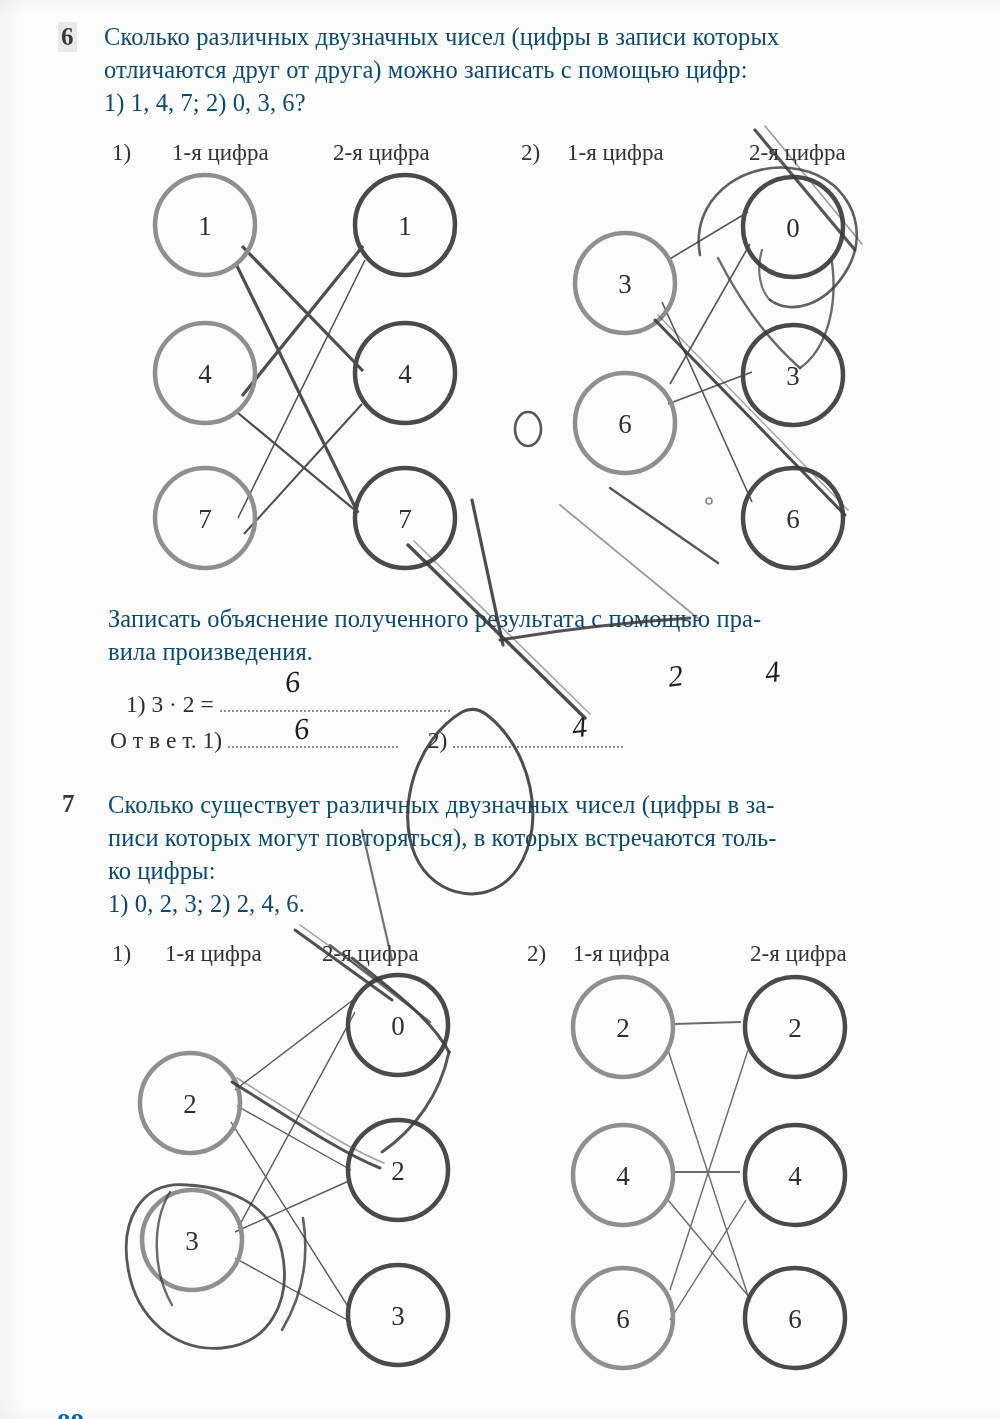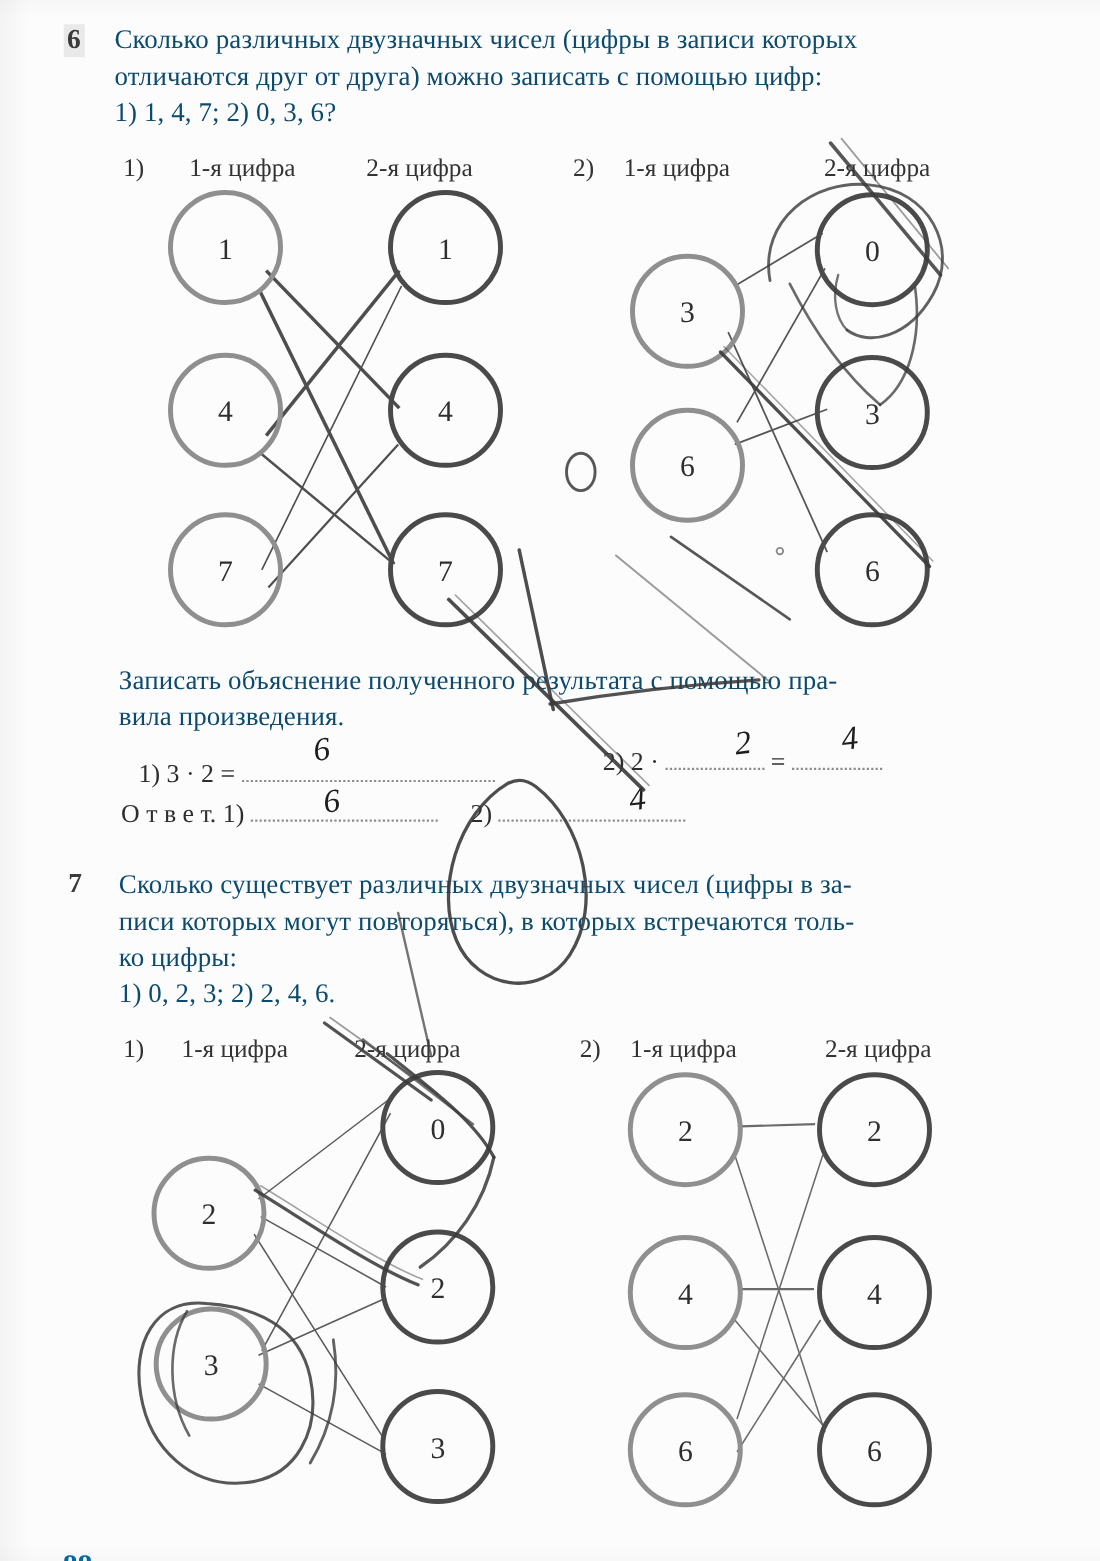--- a/index.html
+++ b/index.html
@@ -173,26 +173,20 @@
     </svg>
   </div>
 
   <div class="body-text" style="left:108px; top:602px; width:830px;">Записать объяснение полученного результата с помощью пра-
 вила произведения.</div>
 
   <div class="answer-line" style="left:126px; top:680px;margin-top:11px;">
     <span>1) 3 · 2 =</span>
     <span class="dots" style="width:230px;"></span>
   </div>
-  <div class="answer-line" style="left:548px; top:680px;">
-    <span>2) 2 ·</span>
-    <span class="dots" style="width:90px;"></span>
-    <span>=</span>
-    <span class="dots" style="width:82px;"></span>
-  </div>
 
   <div class="answer-line" style="left:110px; top:727px;">
     <span>О т в е т.</span>
     <span>1)</span>
     <span class="dots" style="width:170px;"></span>
     <span style="display:inline-block;width:18px;"></span>
     <span>2)</span>
     <span class="dots" style="width:170px;"></span>
   </div>
 

